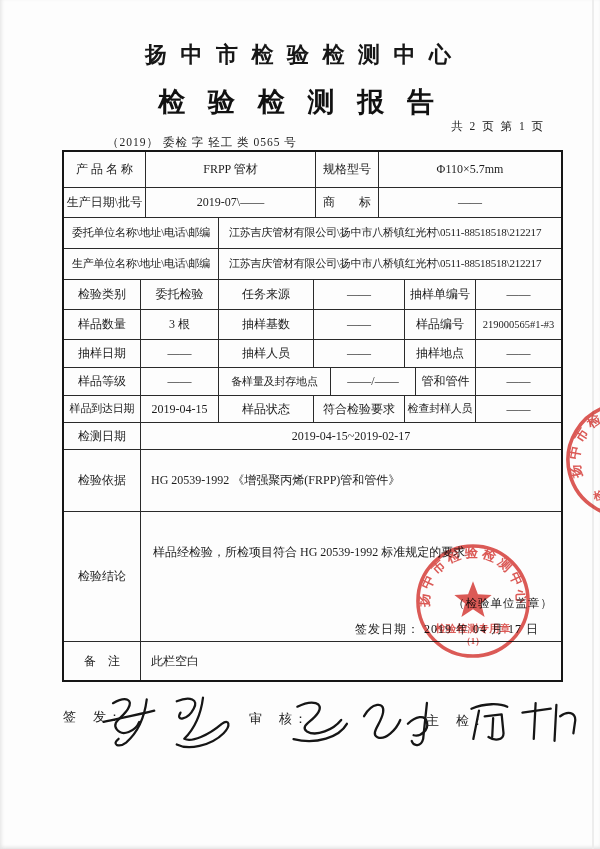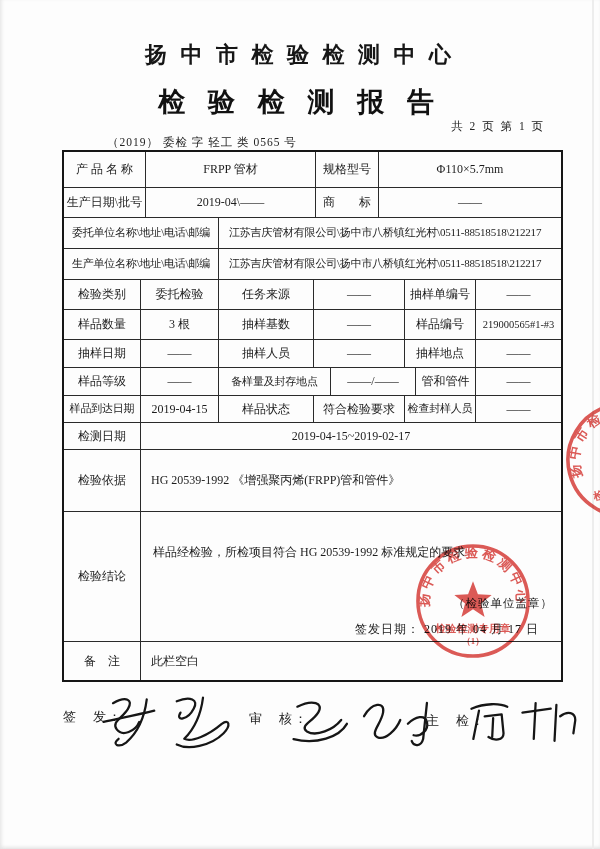--- a/index.html
+++ b/index.html
@@ -80,21 +80,21 @@
 
     <div class="trow h36">
       <div class="cell w82">产 品 名 称</div>
       <div class="cell w170">FRPP 管材</div>
       <div class="cell w63">规格型号</div>
       <div class="cell last">Φ110×5.7mm</div>
     </div>
 
     <div class="trow h30">
       <div class="cell w82">生产日期\批号</div>
-      <div class="cell w170">2019-04\——</div>
+      <div class="cell w170">2019-07\——</div>
       <div class="cell w63">商　　标</div>
       <div class="cell last">——</div>
     </div>
 
     <div class="trow h31">
       <div class="cell w155 small">委托单位名称\地址\电话\邮编</div>
       <div class="cell last left small">江苏吉庆管材有限公司\扬中市八桥镇红光村\0511-88518518\212217</div>
     </div>
 
     <div class="trow h31">

